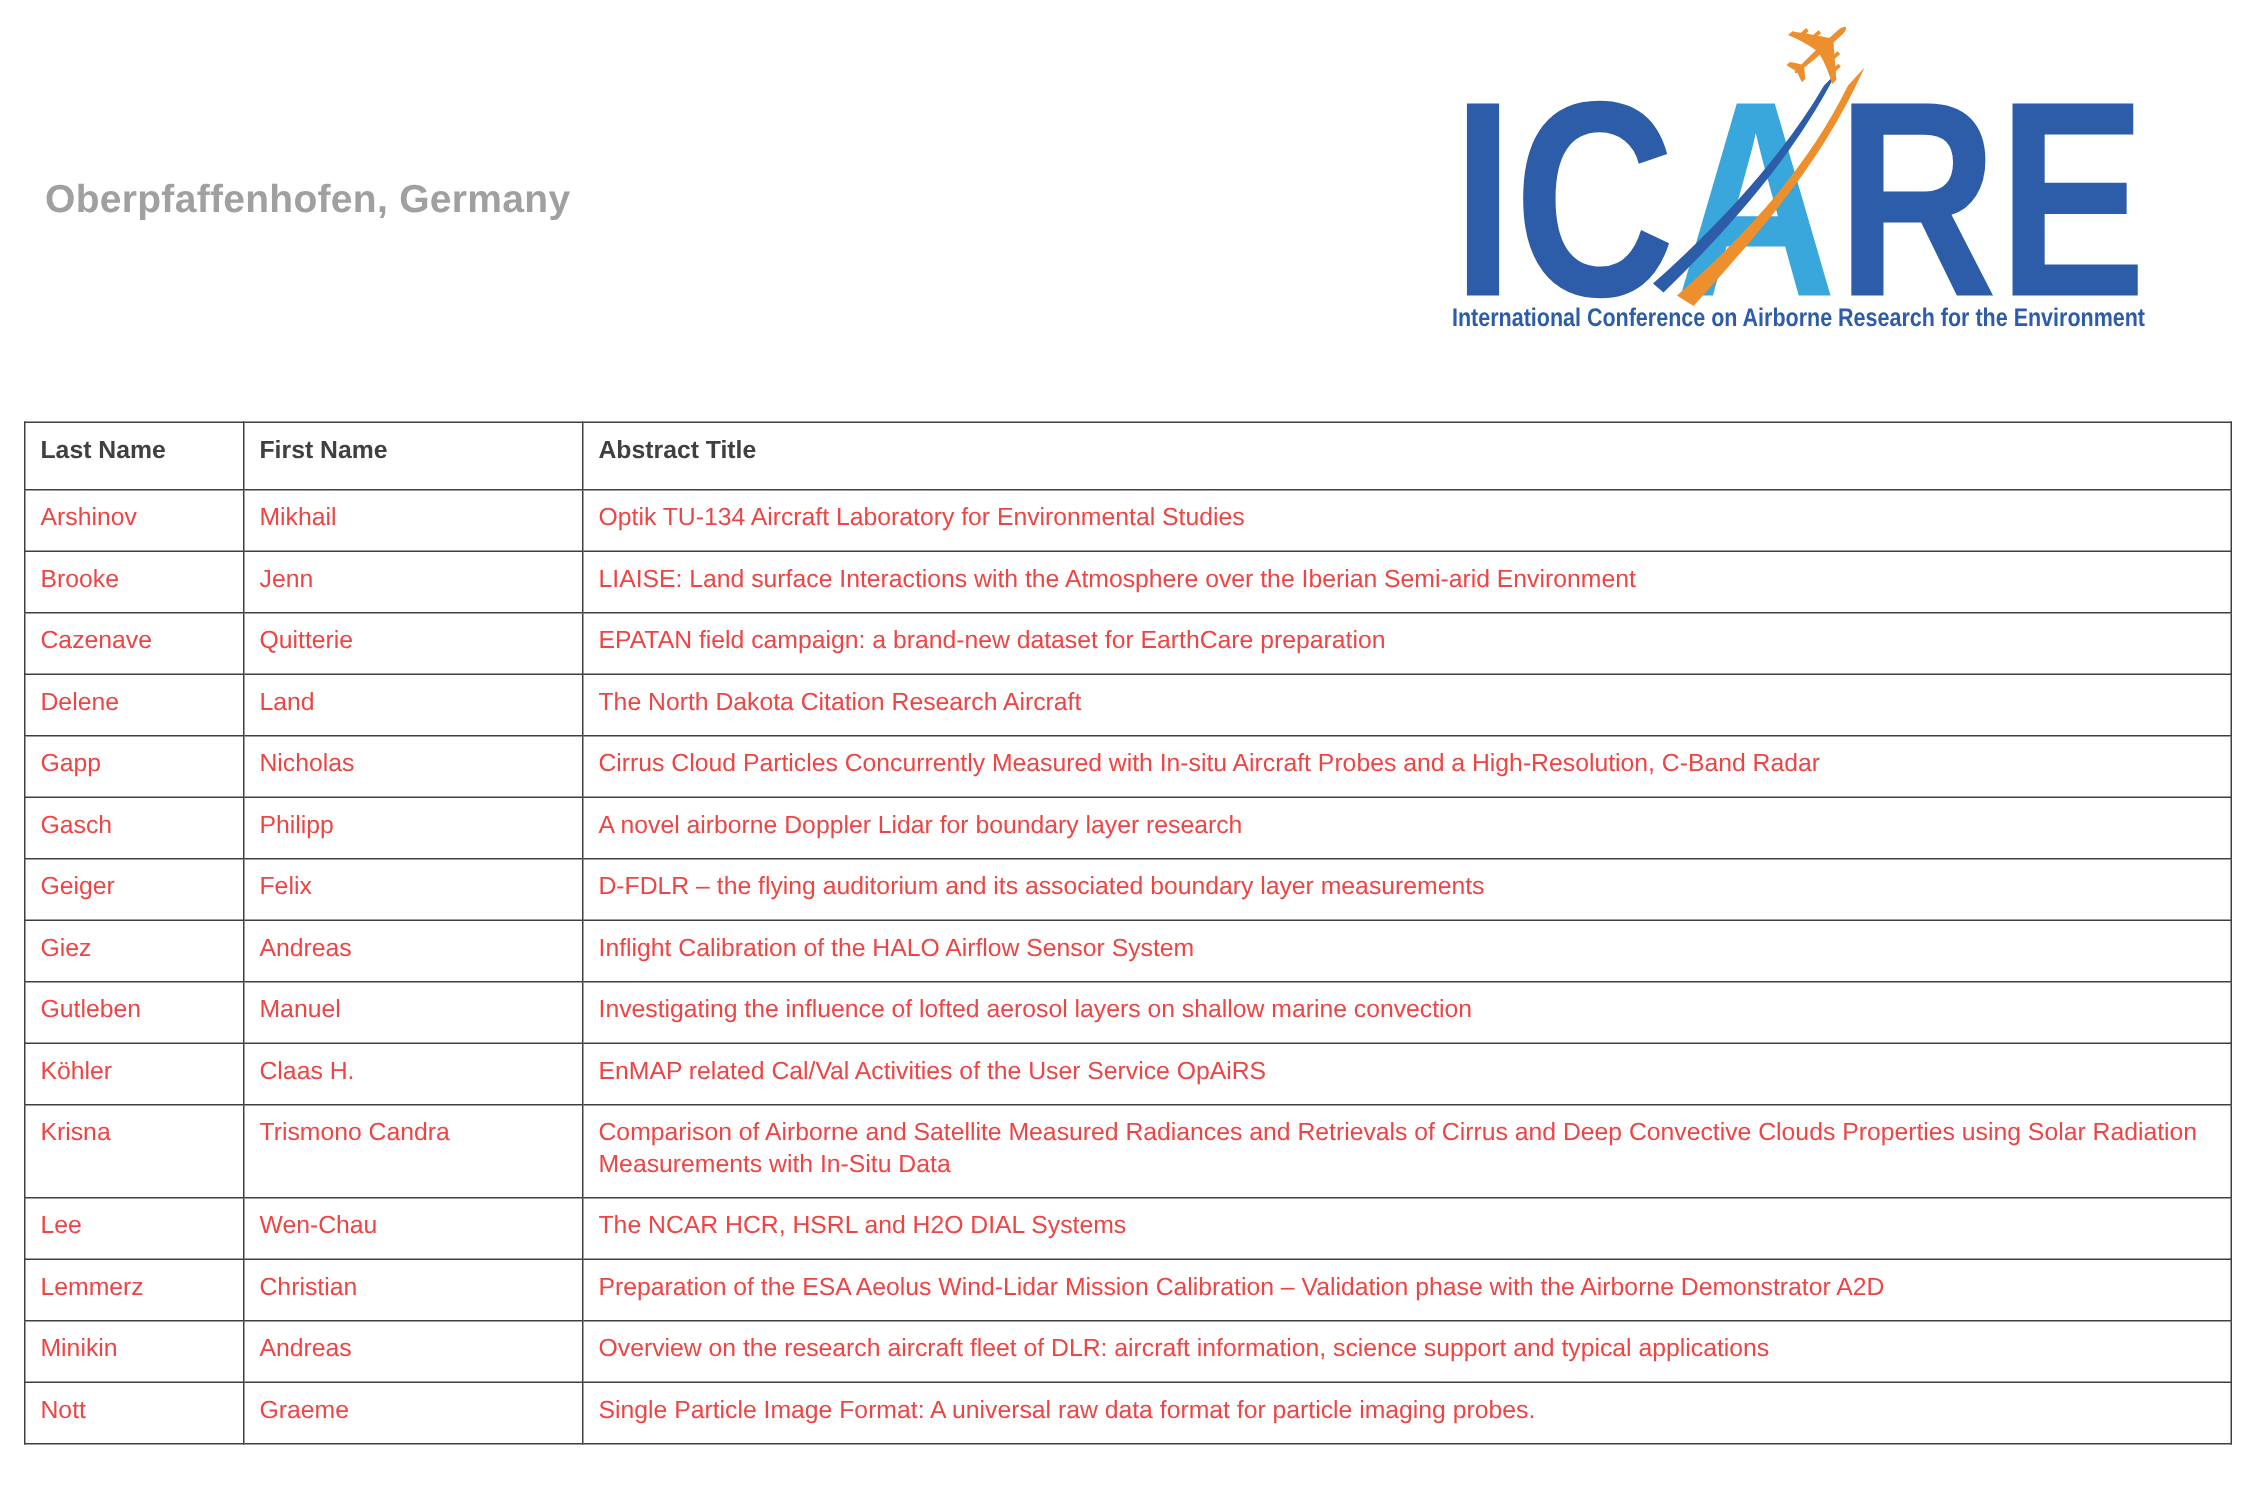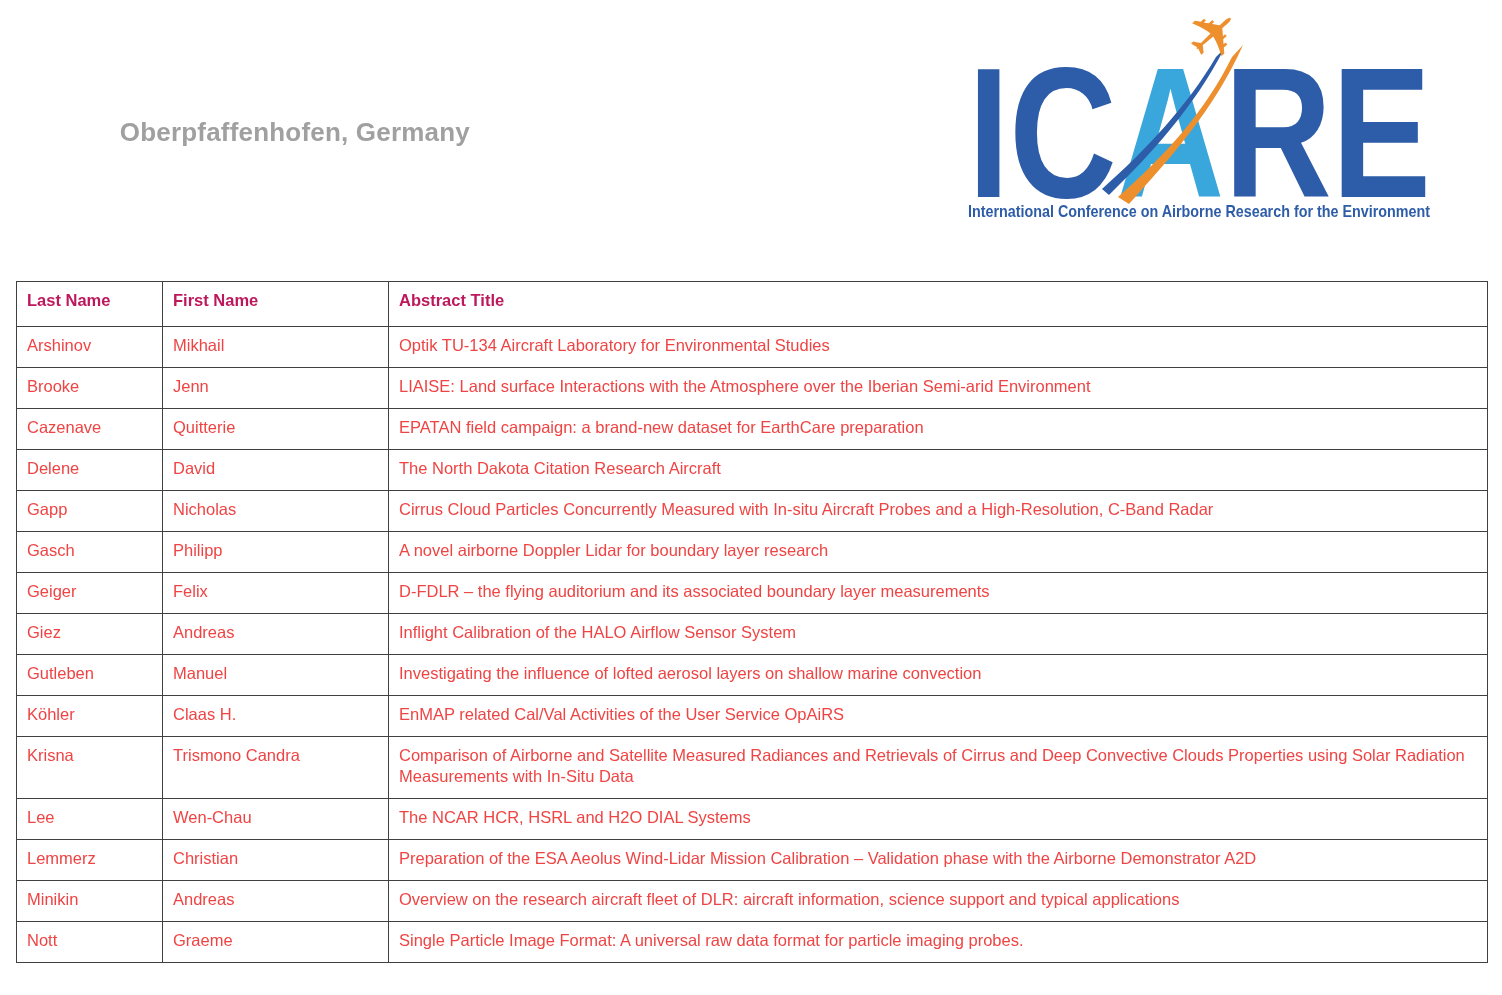--- a/index.html
+++ b/index.html
@@ -13,21 +13,21 @@
     background: #ffffff;
     overflow: hidden;
   }
 
   
   .event-header {
     position: absolute;
     left: 30px;
     top: 112px;
     width: 440px;
-    text-align: right;
+    text-align: left;
     font-weight: bold;
     font-size: 26px;
     line-height: 40px;
     color: #a0a0a0;
     letter-spacing: 0.2px;
   }
 
   
   .logo-wrap {
     position: absolute;
@@ -60,21 +60,21 @@
     vertical-align: top;
     text-align: left;
     font-size: 16.5px;
     line-height: 21px;
     color: #ef4444;
     padding: 8px 10px 11px 10px;
     overflow: hidden;
   }
   table.abstracts th {
     font-weight: bold;
-    color: #be185d;
+    color: #404040;
     padding-bottom: 15px;
   }
 </style>
 </head>
 <body>
 
 <div class="page">
 
   <div class="event-header" style="color: rgb(160, 160, 160);">
     <div>Oberpfaffenhofen, Germany</div>
@@ -119,21 +119,21 @@
             <td>Jenn</td>
             <td>LIAISE: Land surface Interactions with the Atmosphere over the Iberian Semi-arid Environment</td>
           </tr>
           <tr>
             <td>Cazenave</td>
             <td>Quitterie</td>
             <td>EPATAN field campaign: a brand-new dataset for EarthCare preparation</td>
           </tr>
           <tr>
             <td>Delene</td>
-            <td>David</td>
+            <td>Land</td>
             <td>The North Dakota Citation Research Aircraft</td>
           </tr>
           <tr>
             <td>Gapp</td>
             <td>Nicholas</td>
             <td>Cirrus Cloud Particles Concurrently Measured with In-situ Aircraft Probes and a High-Resolution, C-Band Radar</td>
           </tr>
           <tr>
             <td>Gasch</td>
             <td>Philipp</td>

